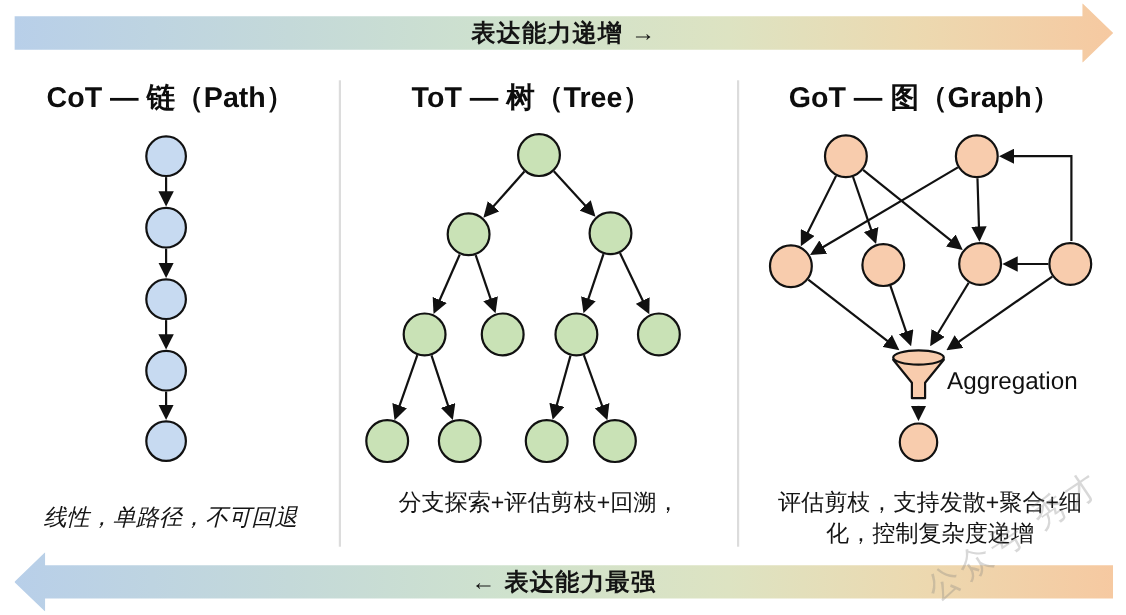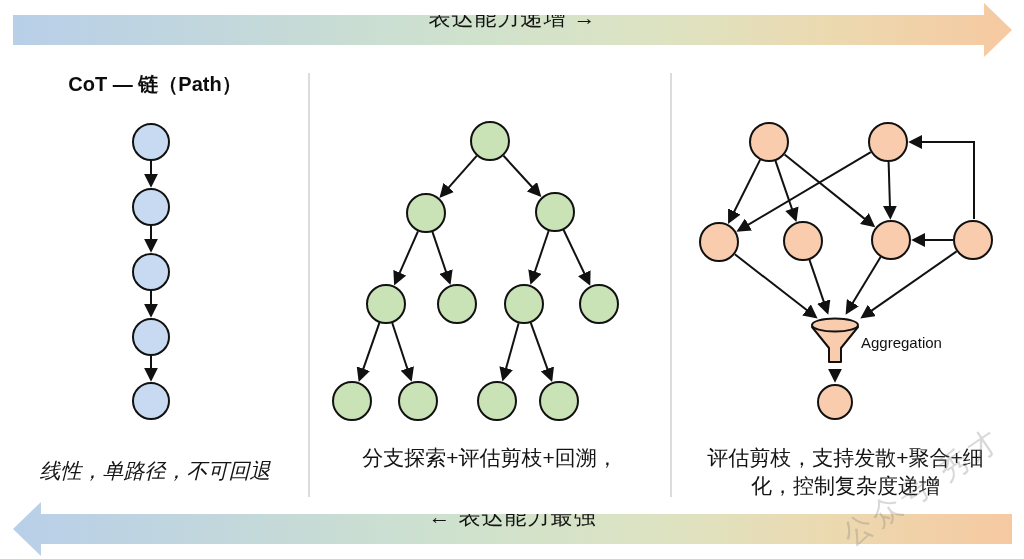--- a/index.html
+++ b/index.html
@@ -1,48 +1,48 @@
 <!DOCTYPE html>
 <html><head>
 <meta charset="utf-8">
 <style>
   html,body{margin:0;padding:0;background:#ffffff;}
   body{width:1024px;height:559px;overflow:hidden;
        font-family:"Liberation Sans","DejaVu Sans",sans-serif;color:#111;}
   .stage{position:relative;width:1024px;height:559px;background:#fff;}
 
   .banner{position:absolute;left:13px;width:999px;height:54px;
-          display:flex;align-items:flex-start;justify-content:center;
-          font-size:22px;font-weight:400;color:#141414;letter-spacing:1px;}
+          display:flex;align-items:center;justify-content:center;
+          font-size:22px;font-weight:700;color:#141414;letter-spacing:1px;}
   .banner-top{top:3px;
     background:linear-gradient(90deg,#b8cfe9 0%,#c4d9d9 25%,#cfe2cd 45%,#dde3c2 65%,#ecd9b0 82%,#f6c9a1 100%);
     clip-path:polygon(0 22%,97.2% 22%,97.2% 0,100% 50%,97.2% 100%,97.2% 78%,0 78%);}
   .banner-bottom{top:502px;
     background:linear-gradient(90deg,#b8cfe9 0%,#c4d9d9 25%,#cfe2cd 45%,#dde3c2 65%,#ecd9b0 82%,#f6c9a1 100%);
     clip-path:polygon(0 50%,2.8% 0,2.8% 22%,100% 22%,100% 78%,2.8% 78%,2.8% 100%);}
 
   .divider{position:absolute;top:73px;width:1.5px;height:424px;background:#dcdcdc;}
   #divider-1{left:308px;}
   #divider-2{left:670px;}
 
   .col-title{position:absolute;top:71px;text-align:center;
-             font-size:20px;font-weight:700;color:#0d0d0d;white-space:nowrap;}
+             font-size:26px;font-weight:700;color:#0d0d0d;white-space:nowrap;}
   #title-cot{left:15px;width:280px;}
   #title-tot{left:333px;width:300px;}
   #title-got{left:688px;width:305px;}
 
   #diagram-svg{position:absolute;left:0;top:0;width:1024px;height:559px;}
 
   .caption{position:absolute;text-align:center;font-size:21px;font-weight:500;
            color:#141414;line-height:28px;}
   #cap-cot{left:15px;width:280px;top:457px;font-style:italic;}
   #cap-tot{left:325px;width:330px;top:444px;}
   #cap-got{left:688px;width:315px;top:444px;}
 
-  .agg-label{position:absolute;font-size:15px;color:#111;}
+  .agg-label{position:absolute;font-size:22px;color:#111;}
   #agg-en{left:861px;top:334px;}
   #agg-zh{left:861px;top:360px;width:120px;text-align:center;}
 
   .watermark{position:absolute;left:782px;top:412px;width:280px;height:150px;
              display:flex;align-items:center;justify-content:center;
              transform:rotate(-34deg);color:rgba(125,125,125,0.30);
              font-size:30px;letter-spacing:4px;pointer-events:none;z-index:5;
              white-space:nowrap;}
 </style>
 </head>
@@ -51,20 +51,22 @@
 <div class="stage">
 
   <div class="banner banner-top">
     <span>表达能力递增 →</span>
   </div>
 
   <div class="divider" id="divider-1"></div>
   <div class="divider" id="divider-2"></div>
 
   <div class="col-title" id="title-cot">CoT — 链（Path）</div>
+  <div class="col-title" id="title-tot">ToT — 树（Tree）</div>
+  <div class="col-title" id="title-got">GoT — 图（Graph）</div>
 
   <svg id="diagram-svg" viewBox="0 0 1024 559">
       <defs>
         <marker id="arrowhead" viewBox="0 0 10 10" refX="8" refY="5" markerWidth="7" markerHeight="7" orient="auto-start-reverse">
           <path d="M0,0 L10,5 L0,10 z" fill="#111111"></path>
         </marker>
       </defs>
       <g>
         <polyline points="151,161 151,185" fill="none" stroke="#111111" stroke-width="2" marker-end="url(#arrowhead)"></polyline>
         <polyline points="151,226 151,250" fill="none" stroke="#111111" stroke-width="2" marker-end="url(#arrowhead)"></polyline>

